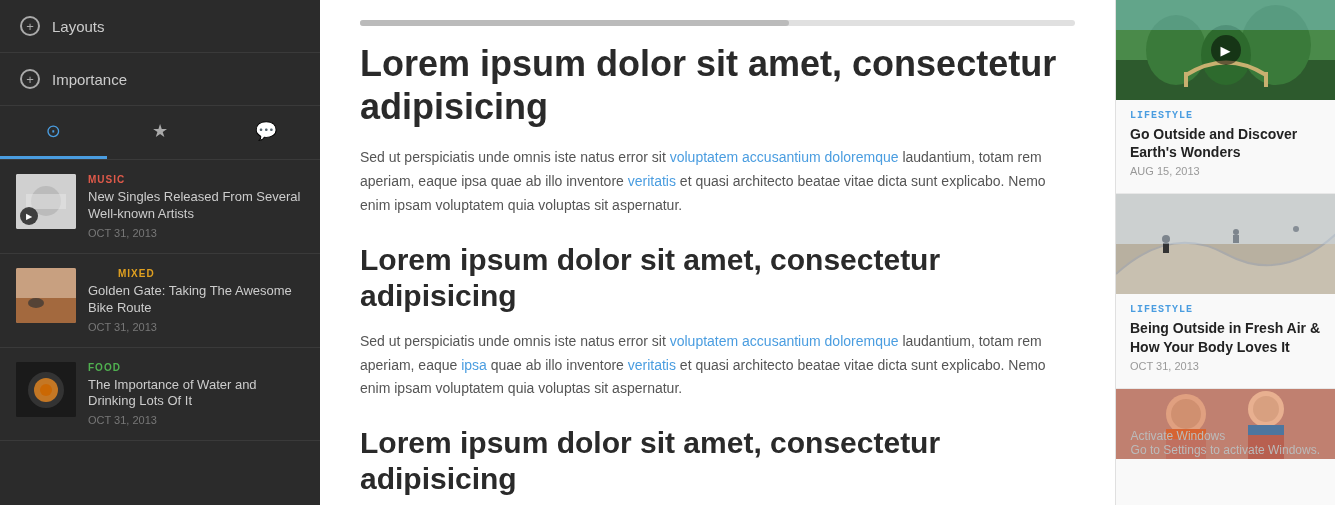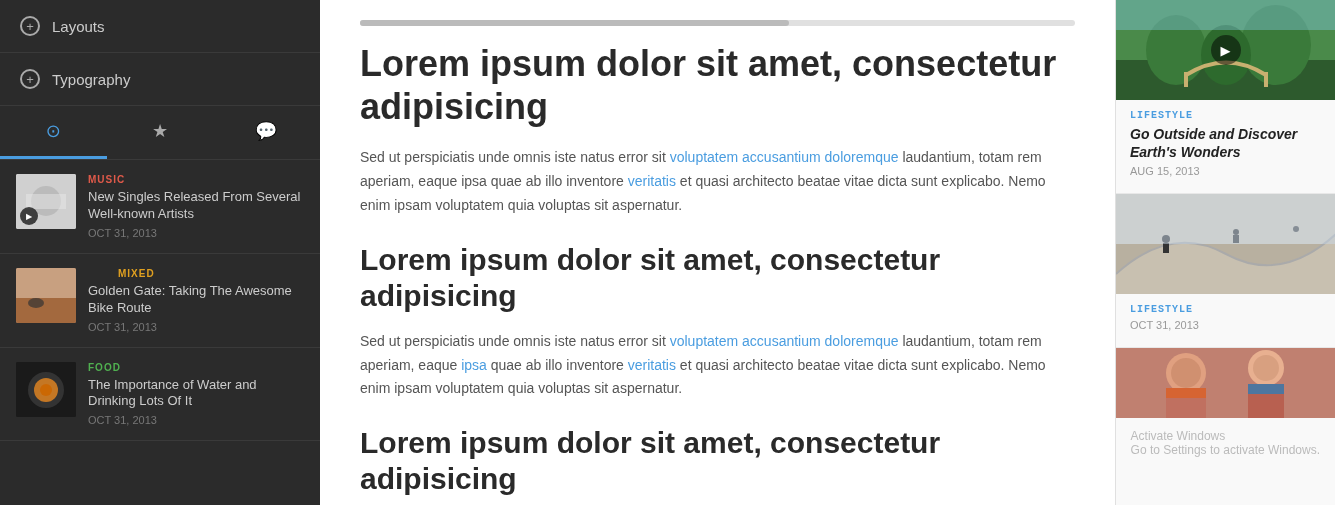--- a/index.html
+++ b/index.html
@@ -205,21 +205,20 @@
       color: #4a9de0;
       margin-bottom: 4px;
       font-family: Liberation Mono, monospace;
     }
     .right-card-title {
       font-size: 14px;
       color: #222;
       font-weight: bold;
       line-height: 1.3;
       margin-bottom: 4px;
-      font-style: italic;
     }
     .right-card-date {
       font-size: 11px;
       color: #999;
     }
 
     
     .activate-watermark {
       position: absolute;
       bottom: 60px;
@@ -242,21 +241,21 @@
 <body>
 
 <div class="sidebar">
 
   <div class="sidebar-menu-item">
     <span class="plus-icon">+</span>
     <span>Layouts</span>
   </div>
   <div class="sidebar-menu-item">
     <span class="plus-icon">+</span>
-    <span>Typography</span>
+    <span>Importance</span>
   </div>
 
   <div class="sidebar-tabs">
     <div class="sidebar-tab active">
       <span>⊙</span>
     </div>
     <div class="sidebar-tab">
       <span>★</span>
     </div>
     <div class="sidebar-tab">
@@ -379,20 +378,21 @@
         <rect x="47" y="49" width="6" height="10" fill="#333"></rect>
         <circle cx="120" cy="38" r="3" fill="#333"></circle>
         <rect x="117" y="41" width="6" height="8" fill="#333"></rect>
         <circle cx="180" cy="35" r="3" fill="#444"></circle>
 
         <rect x="0" y="0" width="220" height="50" fill="#c8d8e8" opacity="0.5"></rect>
       </svg>
     </div>
     <div class="right-card-body">
       <div class="right-card-category">LIFESTYLE</div>
+      <div class="right-card-title">Being Outside in Fresh Air &amp; How Your Body Loves It</div>
       <div class="right-card-date">OCT 31, 2013</div>
     </div>
   </div>
 
   <div class="right-card" style="border-bottom:none;">
     <div class="right-card-thumb" style="height: 70px;">
       <svg width="220" height="70" viewBox="0 0 220 70" xmlns="http://www.w3.org/2000/svg">
         <rect width="220" height="70" fill="#c08070"></rect>
         <circle cx="70" cy="25" r="20" fill="#e0a080"></circle>
         <circle cx="70" cy="25" r="15" fill="#d09070"></circle>

